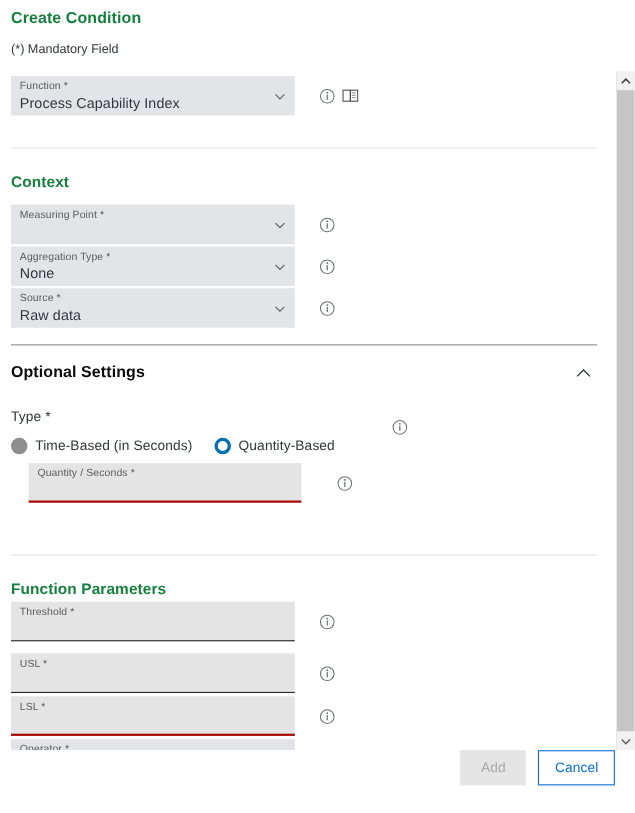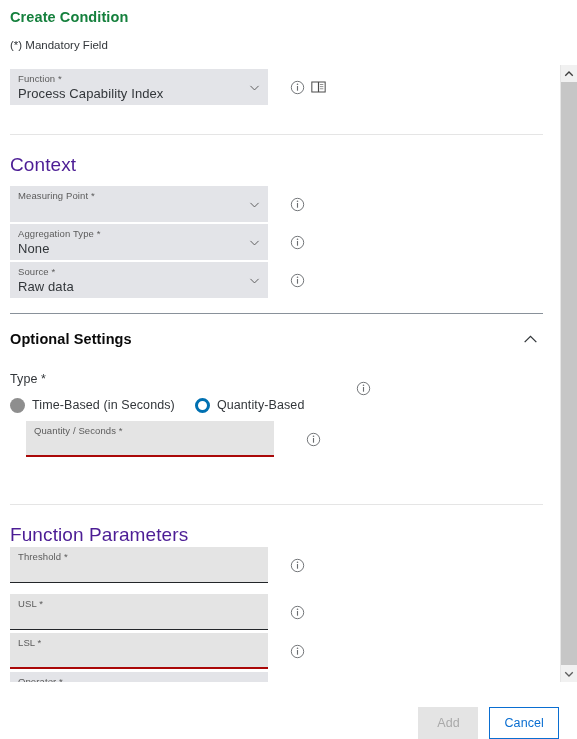--- a/index.html
+++ b/index.html
@@ -84,23 +84,23 @@
     height: 1px;
     background: #e5e5e5;
     margin: 0;
   }
   .divider-strong {
     height: 1px;
     background: #89919a;
     margin: 0;
   }
   .section-title {
-    font-size: 19px;
-    font-weight: normal;
-    color: #4c1d95;
+    font-size: 14px;
+    font-weight: bold;
+    color: #15803d;
     margin: 0;
     line-height: 18px;
     letter-spacing: .1px;
   }
   .section-title.bold {
     font-weight: bold;
     color: #0a0a0a;
     font-size: 14.5px;
   }
   .panel-head {
@@ -212,21 +212,21 @@
   }
 
   
   .footer {
     position: absolute;
     left: 0; bottom: 0;
     width: 577px;
     height: 57px;
     background: #ffffff;
     display: flex;
-    align-items: flex-end;
+    align-items: flex-start;
     justify-content: flex-end;
     padding-right: 18px;
     gap: 11px;
   }
   .btn {
     height: 32px;
     min-width: 60px;
     font-size: 12.5px;
     font-family: "Liberation Sans", sans-serif;
     letter-spacing: .1px;

